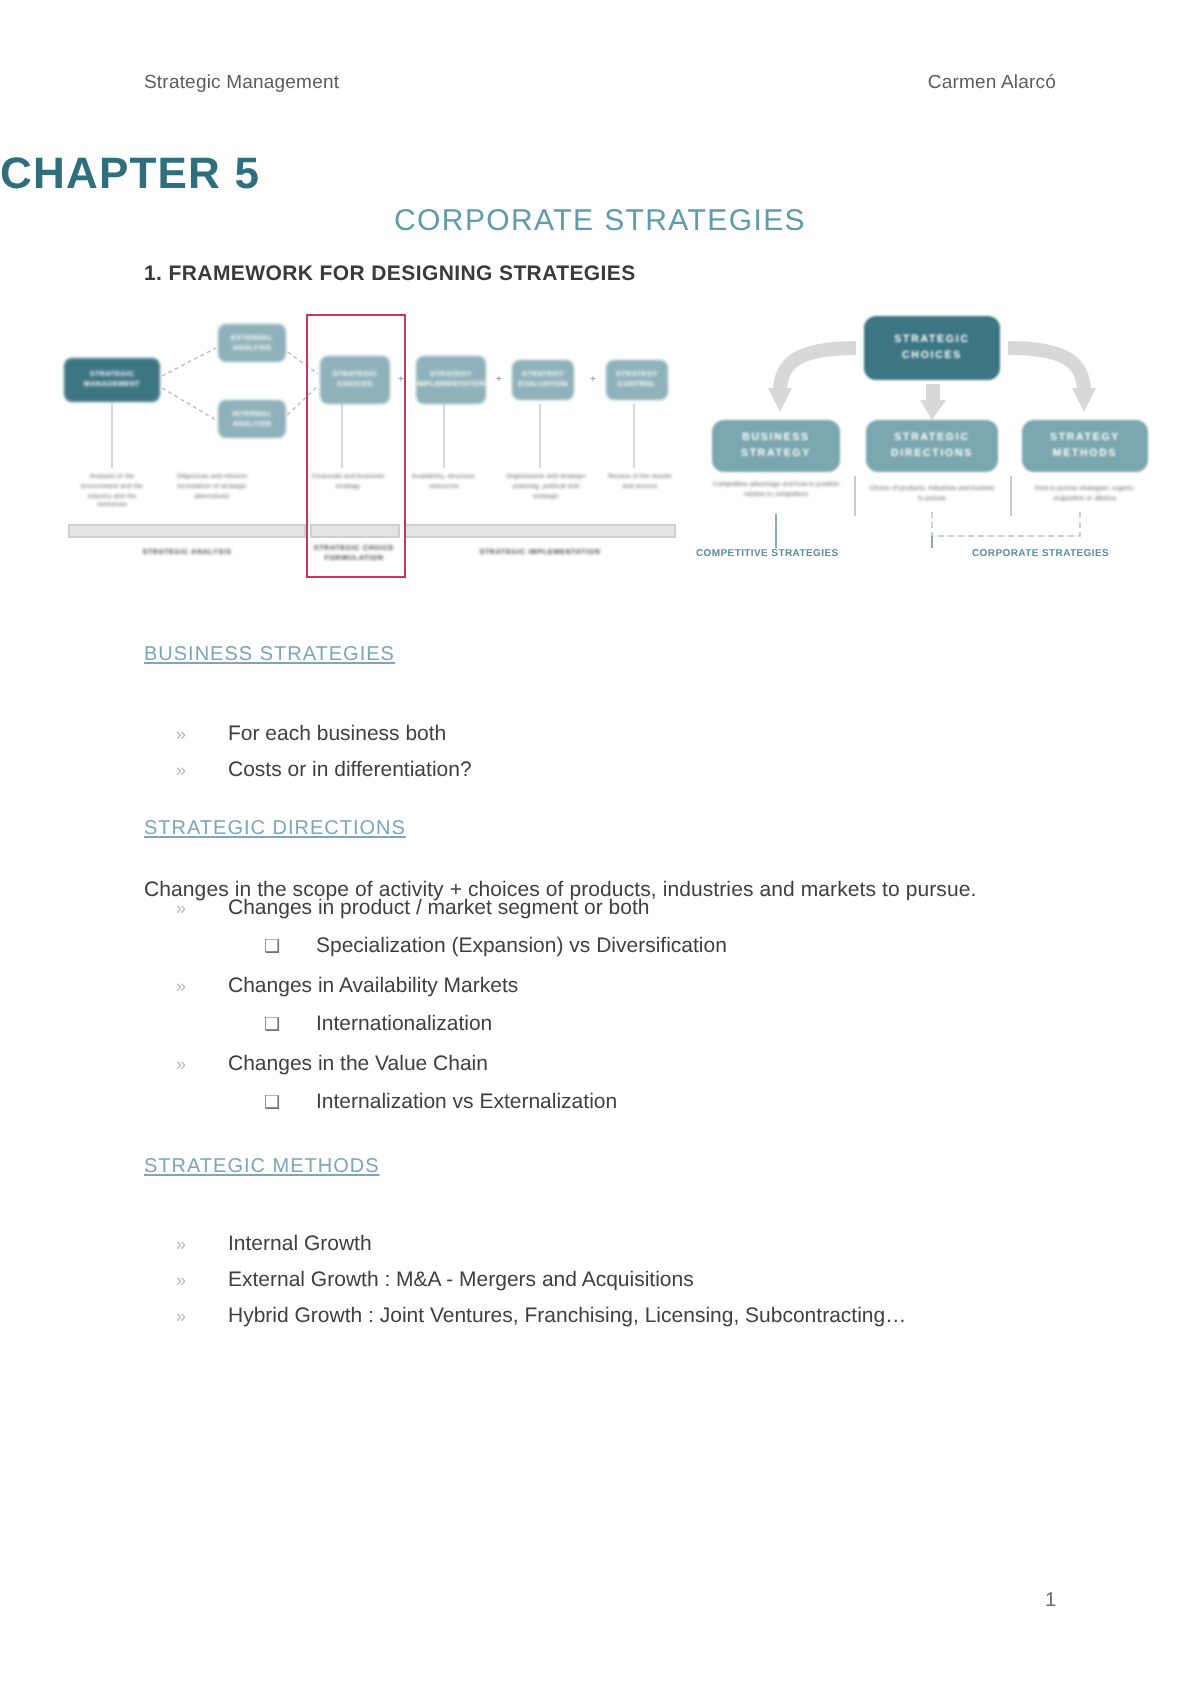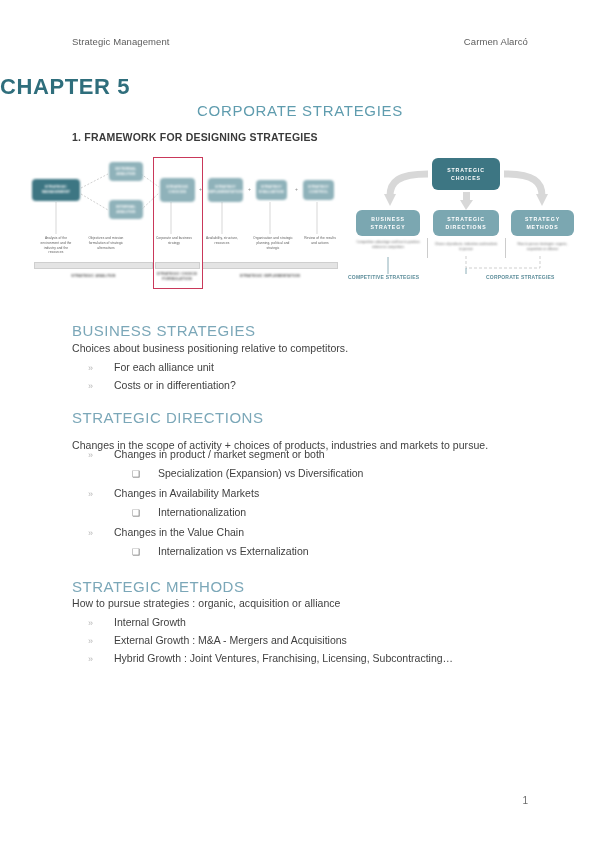--- a/index.html
+++ b/index.html
@@ -183,23 +183,24 @@
     letter-spacing: .2px;
     filter: blur(0.35px);
     white-space: nowrap;
   }
   .arrow-svg { position: absolute; overflow: visible; }
 
   
   .sec-head {
     position: absolute;
     left: 72px;
-    font-size: 15px;
+    font-size: 10px;
     color: #7ba7b8;
     letter-spacing: .5px;
+    text-decoration: underline;
   }
   .sec-intro {
     position: absolute;
     left: 72px;
     font-size: 10.5px;
     color: #3f3f3f;
     letter-spacing: .05px;
   }
   .bullet-row {
     position: absolute;
@@ -325,25 +326,24 @@
 
       <div class="rsep" style="left:77px;top:86px;height:20px"></div>
       <div class="rsep" style="left:155px;top:86px;height:20px"></div>
 
       <div class="rbottom" style="left:-2px;top:122px">COMPETITIVE STRATEGIES</div>
       <div class="rbottom" style="left:136px;top:122px">CORPORATE STRATEGIES</div>
     </div>
   </div>
 
   <div class="sec-head" style="top:322px">BUSINESS STRATEGIES</div>
-  <div class="sec-intro" style="top:342px">Choices about business positioning relative to competitors.</div>
 
   <div class="bullet-row lvl1" style="top:361px">
     <span class="glyph">»</span>
-    <span>For each alliance unit</span>
+    <span>For each business both</span>
   </div>
   <div class="bullet-row lvl1" style="top:379px">
     <span class="glyph">»</span>
     <span>Costs or in differentiation?</span>
   </div>
 
   <div class="sec-head" style="top:409px">STRATEGIC DIRECTIONS</div>
   <div class="sec-intro" style="top:439px">Changes in the scope of activity + choices of products, industries and markets to pursue.</div>
 
   <div class="bullet-row lvl1" style="top:448px">
@@ -365,21 +365,20 @@
   <div class="bullet-row lvl1" style="top:526px">
     <span class="glyph">»</span>
     <span>Changes in the Value Chain</span>
   </div>
   <div class="bullet-row lvl2" style="top:545px">
     <span class="glyph">❑</span>
     <span>Internalization vs Externalization</span>
   </div>
 
   <div class="sec-head" style="top:578px">STRATEGIC METHODS</div>
-  <div class="sec-intro" style="top:597px">How to pursue strategies : organic, acquisition or alliance</div>
 
   <div class="bullet-row lvl1" style="top:616px">
     <span class="glyph">»</span>
     <span>Internal Growth</span>
   </div>
   <div class="bullet-row lvl1" style="top:634px">
     <span class="glyph">»</span>
     <span>External Growth : M&amp;A - Mergers and Acquisitions</span>
   </div>
   <div class="bullet-row lvl1" style="top:652px">

